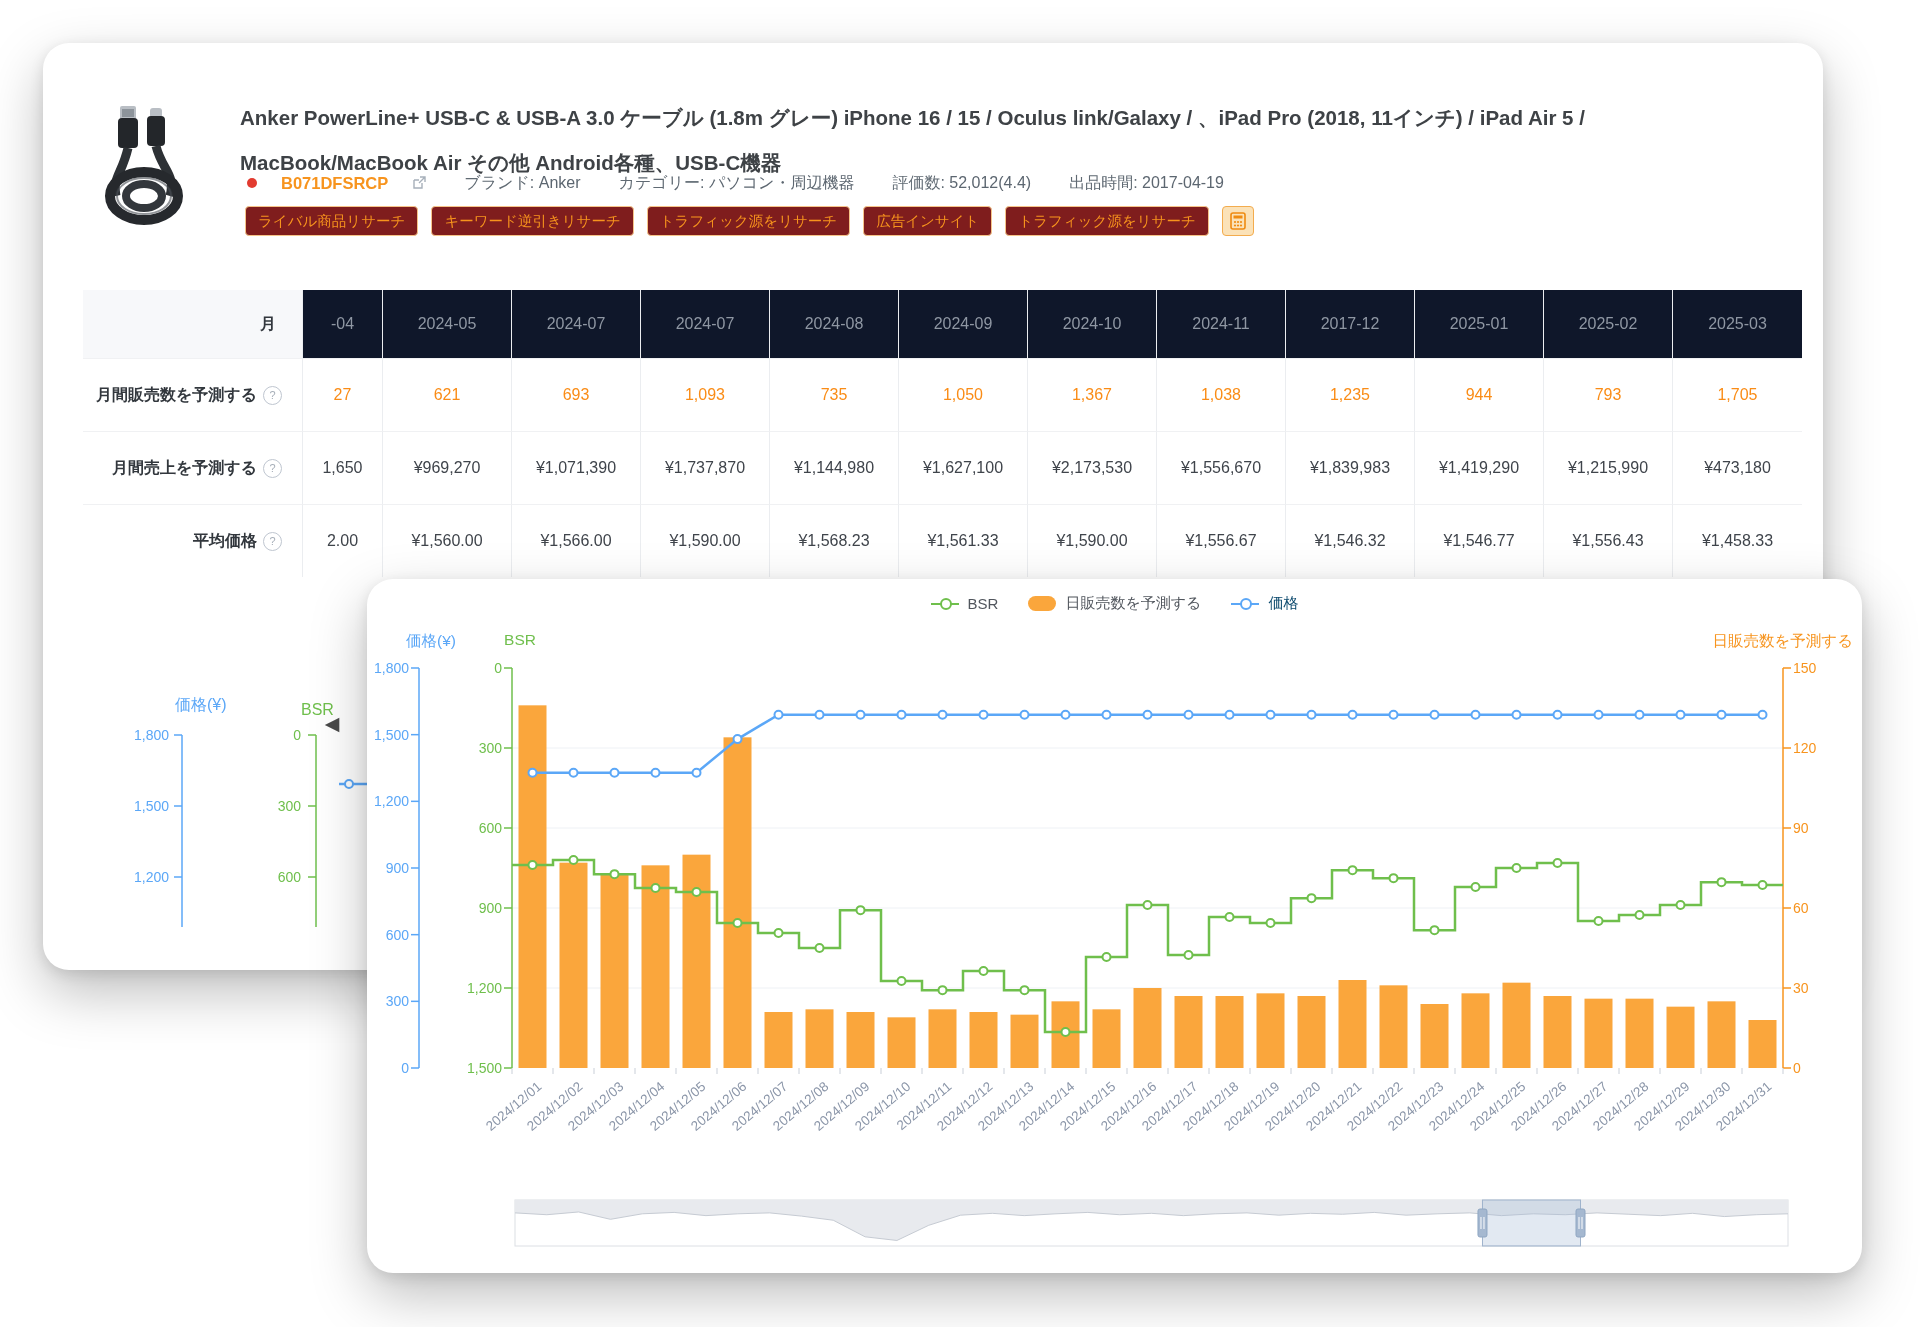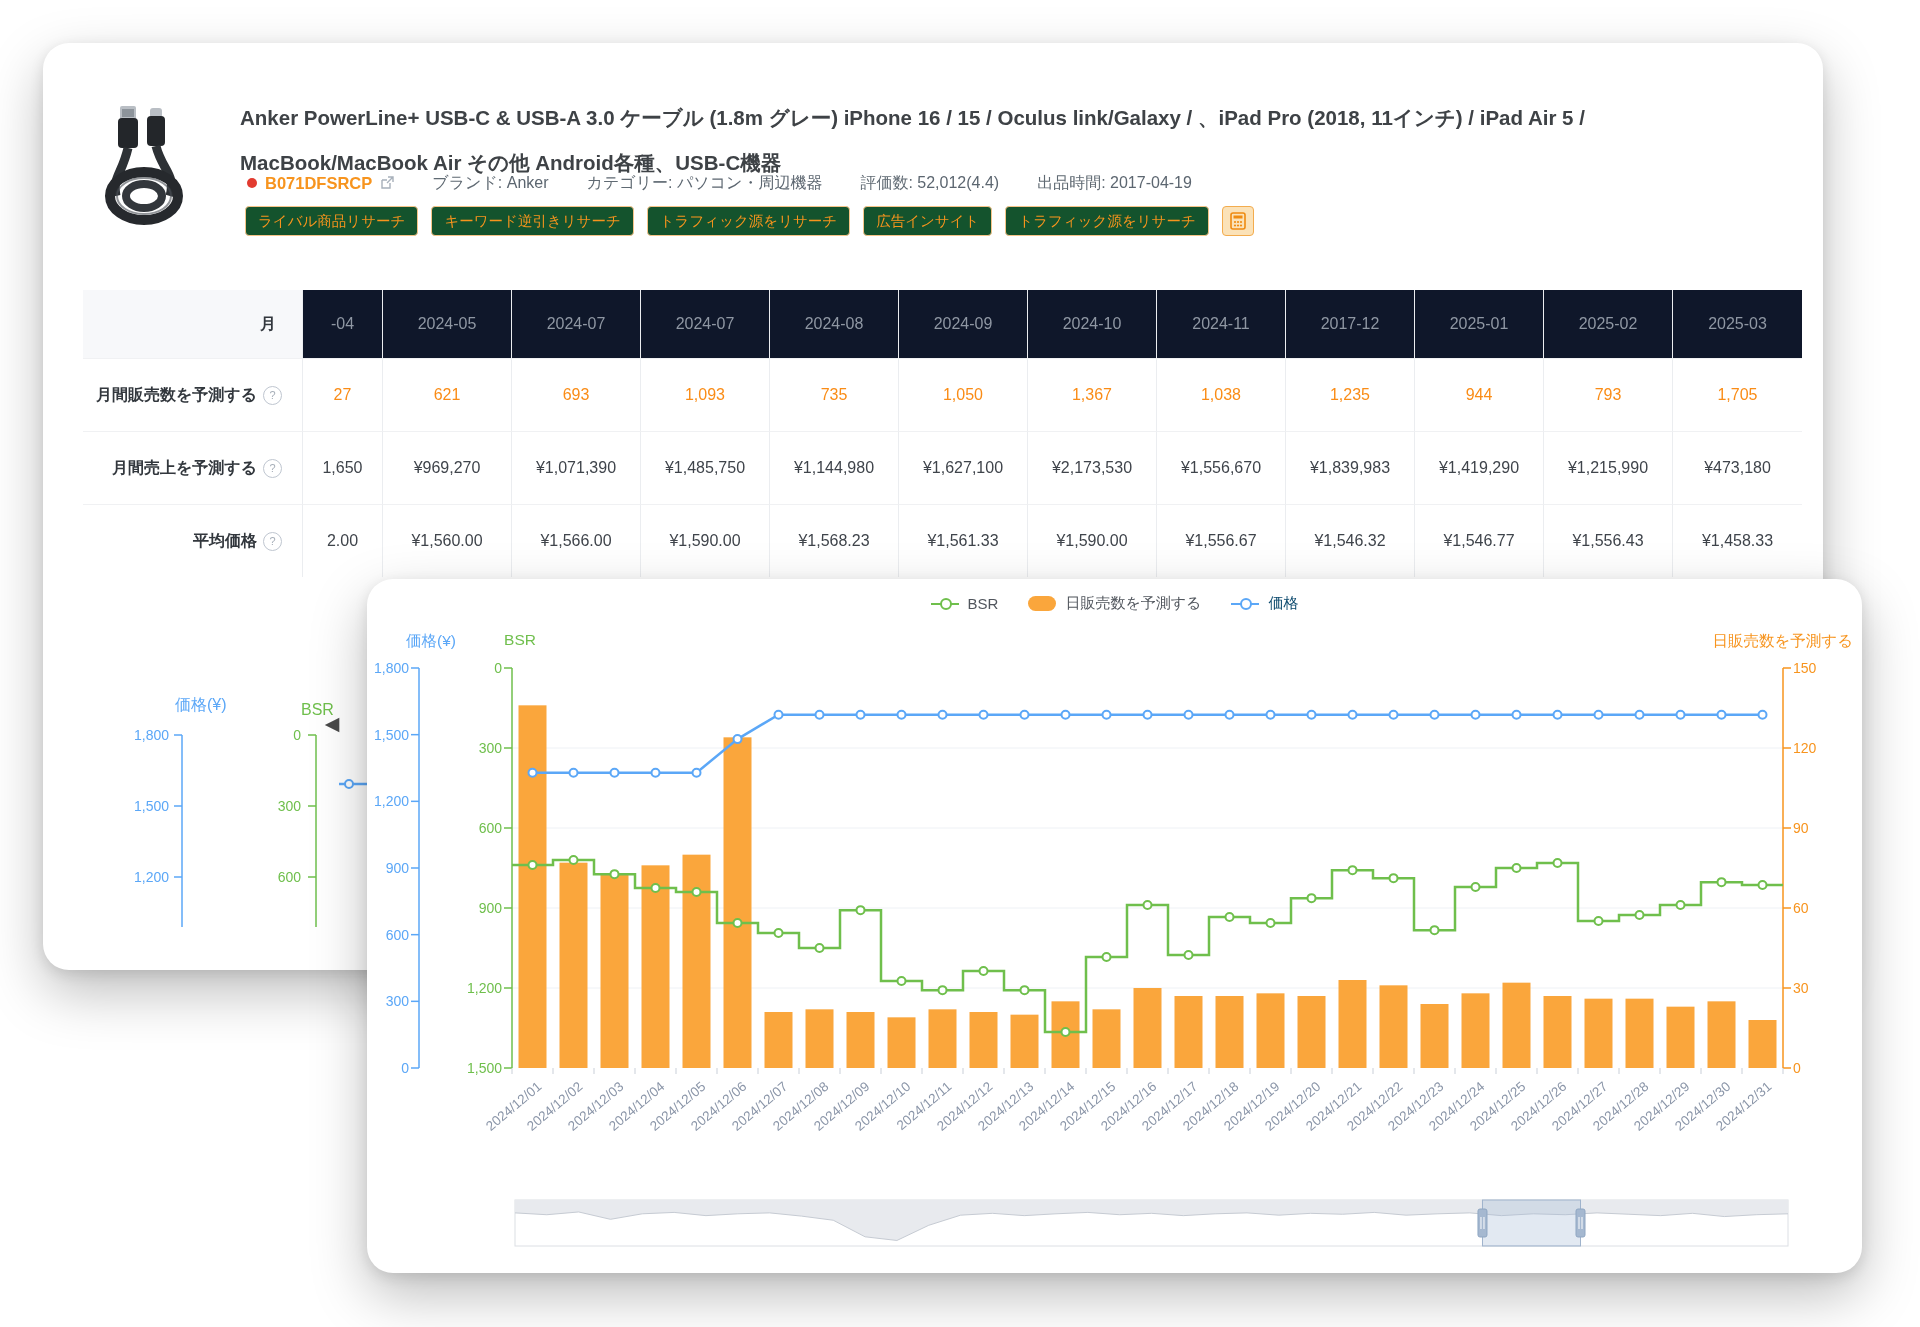--- a/index.html
+++ b/index.html
@@ -5,26 +5,26 @@
   html,body{margin:0;padding:0;overflow:hidden}
   body{width:1920px;height:1327px;background:#fff;font-family:"Liberation Sans","DejaVu Sans",sans-serif;position:relative;color:#3f444b}
   .card{position:absolute;background:#fff;border-radius:26px;box-shadow:0 22px 55px rgba(0,0,0,.26),0 4px 14px rgba(0,0,0,.10)}
   #bg-card{left:43px;top:43px;width:1780px;height:927px;z-index:1}
   #fg-card{left:367px;top:579px;width:1495px;height:694px;z-index:3}
 
   
   #product-image{position:absolute;left:49px;top:61px;width:120px;height:122px}
   #product-title{position:absolute;left:197px;top:52px;width:1440px;font-size:20.5px;line-height:45px;font-weight:600;color:#3e4246}
   #meta-row{position:absolute;left:204px;top:128px;height:24px;display:flex;align-items:center;gap:38px;font-size:16px;color:#606a73;white-space:nowrap}
-  .asin-wrap{display:flex;align-items:center;gap:8px}
+  .asin-wrap{display:flex;align-items:center;gap:24px}
   #red-dot{width:10px;height:10px;border-radius:50%;background:#e23b30;display:inline-block}
   #asin-link{color:#f7941e;font-weight:600;text-decoration:none;font-size:16.5px}
   .meta-item .v{color:#5c6670}
   #buttons-row{position:absolute;left:202px;top:163px;display:flex;align-items:center;gap:13px}
-  .act-btn{height:30px;padding:0 12px;border:1px solid #f6c488;border-radius:4px;background:#14532d;color:#f7941d;font-size:14.5px;font-family:Liberation Mono, monospace;cursor:pointer;white-space:nowrap}
+  .act-btn{height:30px;padding:0 12px;border:1px solid #f6c488;border-radius:4px;background:#7f1d1d;color:#f7941d;font-size:14.5px;font-family:Liberation Mono, monospace;cursor:pointer;white-space:nowrap}
   #calc-btn{width:32px;height:30px;border:1px solid #f3ac4e;border-radius:4px;background:#fbe2b8;display:flex;align-items:center;justify-content:center;cursor:pointer;padding:0}
 
   
   #data-table{position:absolute;left:40px;top:247px;display:grid;grid-template-columns:220px 80px repeat(11,129px);grid-auto-rows:auto;font-size:16px}
   .tcell{display:flex;align-items:center;justify-content:center;height:72px;border-top:1px solid #f0f1f3;border-right:1px solid #ebedf0;background:#fff}
   .tcell.last{border-right:none}
   .thead{height:68px;background:#0f172a;border-top:none;color:#8f97a3}
   .tlabel{justify-content:flex-end;padding-right:20px;font-weight:bold;color:#32373d;border-right:1px solid #ebedf0}
   .month-head{font-weight:bold;padding-right:26px}
   .clip-cell{overflow:hidden}
@@ -138,21 +138,21 @@
       <div class="tcell val-orange">944</div>
       <div class="tcell val-orange">793</div>
       <div class="tcell val-orange last">1,705</div>
       <div class="tcell tlabel">
         <span>月間売上を予測する</span>
         <span class="help-ic">?</span>
       </div>
       <div class="tcell clip-cell">1,650</div>
       <div class="tcell">¥969,270</div>
       <div class="tcell">¥1,071,390</div>
-      <div class="tcell">¥1,485,750</div>
+      <div class="tcell">¥1,737,870</div>
       <div class="tcell">¥1,144,980</div>
       <div class="tcell">¥1,627,100</div>
       <div class="tcell">¥2,173,530</div>
       <div class="tcell">¥1,556,670</div>
       <div class="tcell">¥1,839,983</div>
       <div class="tcell">¥1,419,290</div>
       <div class="tcell">¥1,215,990</div>
       <div class="tcell last">¥473,180</div>
       <div class="tcell tlabel">
         <span>平均価格</span>

